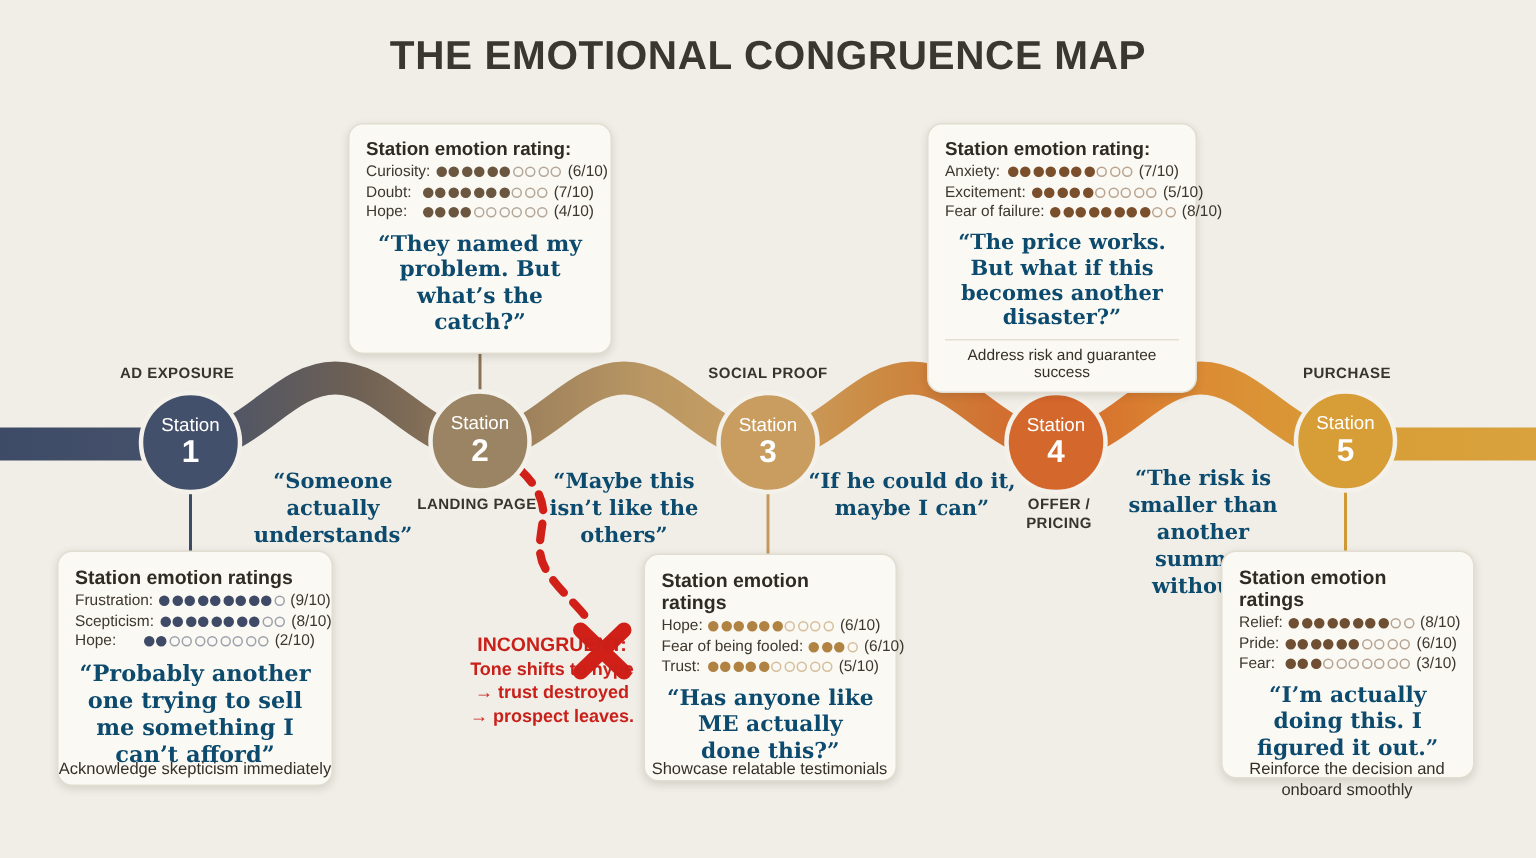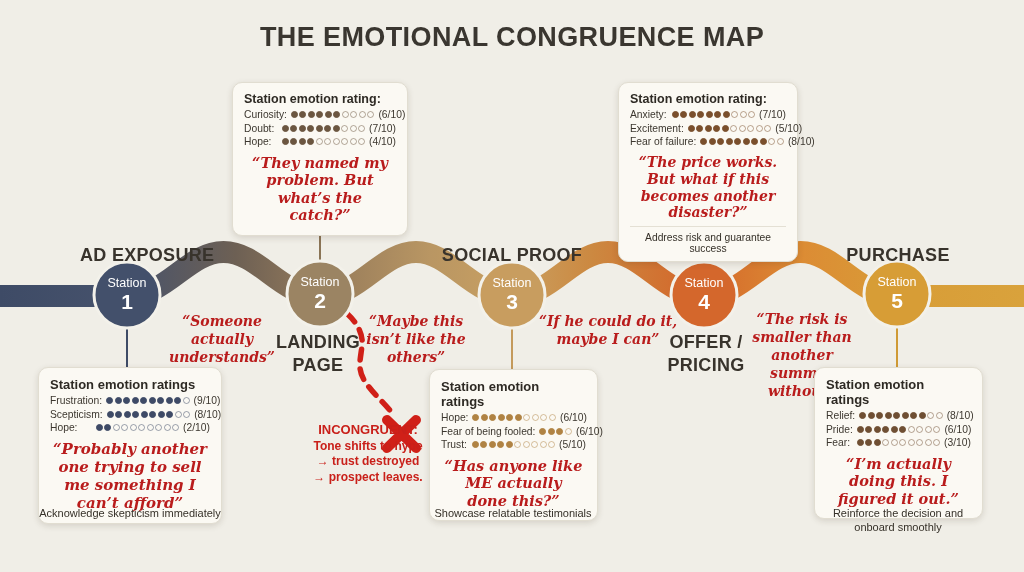--- a/index.html
+++ b/index.html
@@ -10,23 +10,23 @@
   .title{left:0;top:22px;width:1024px;text-align:center;font-size:27px;font-weight:800;
          letter-spacing:.4px;color:#3a3630;}
   
   svg.layer{position:absolute;left:0;top:0;z-index:1;}
   
   .station-text{z-index:3;width:66px;height:66px;display:flex;flex-direction:column;
         align-items:center;justify-content:center;color:#fff;text-align:center;line-height:1.05;}
   .station-text .w{font-size:12.5px;}
   .station-text .n{font-size:21px;font-weight:800;}
   
-  .stage{z-index:2;font-size:18px;font-weight:800;letter-spacing:.3px;color:#38332c;text-align:center;line-height:1.25;}
-  
-  .hand{font-family:"DejaVu Serif",serif;font-style:italic;font-weight:700;color:#b91c1c;}
+  .stage{z-index:2;font-size:10px;font-weight:800;letter-spacing:.3px;color:#38332c;text-align:center;line-height:1.25;}
+  
+  .hand{font-family:"DejaVu Serif",serif;font-weight:700;color:#0c4a6e;}
   .jquote{z-index:2;font-size:14px;line-height:1.28;text-align:center;}
   
   .card{z-index:2;background:#fbf9f3;border:1px solid #e1ddd1;border-radius:10px;
         box-shadow:0 2px 6px rgba(60,50,30,.15);padding:7px 11px;box-sizing:border-box;}
   .card .c-title{font-size:12.5px;font-weight:800;color:#2e2a24;margin:2px 0 3px;}
   .r-row{display:flex;align-items:center;font-size:10.3px;color:#3c372f;margin:2.5px 0;white-space:nowrap;}
   .r-label{margin-right:4px;}
   .r-dots{display:flex;gap:1.5px;margin-left:auto;align-items:center;}
   .r-value{margin-left:4px;}
   .dot{width:7px;height:7px;border-radius:50%;box-sizing:border-box;border:1.3px solid var(--dc);opacity:.5;}

